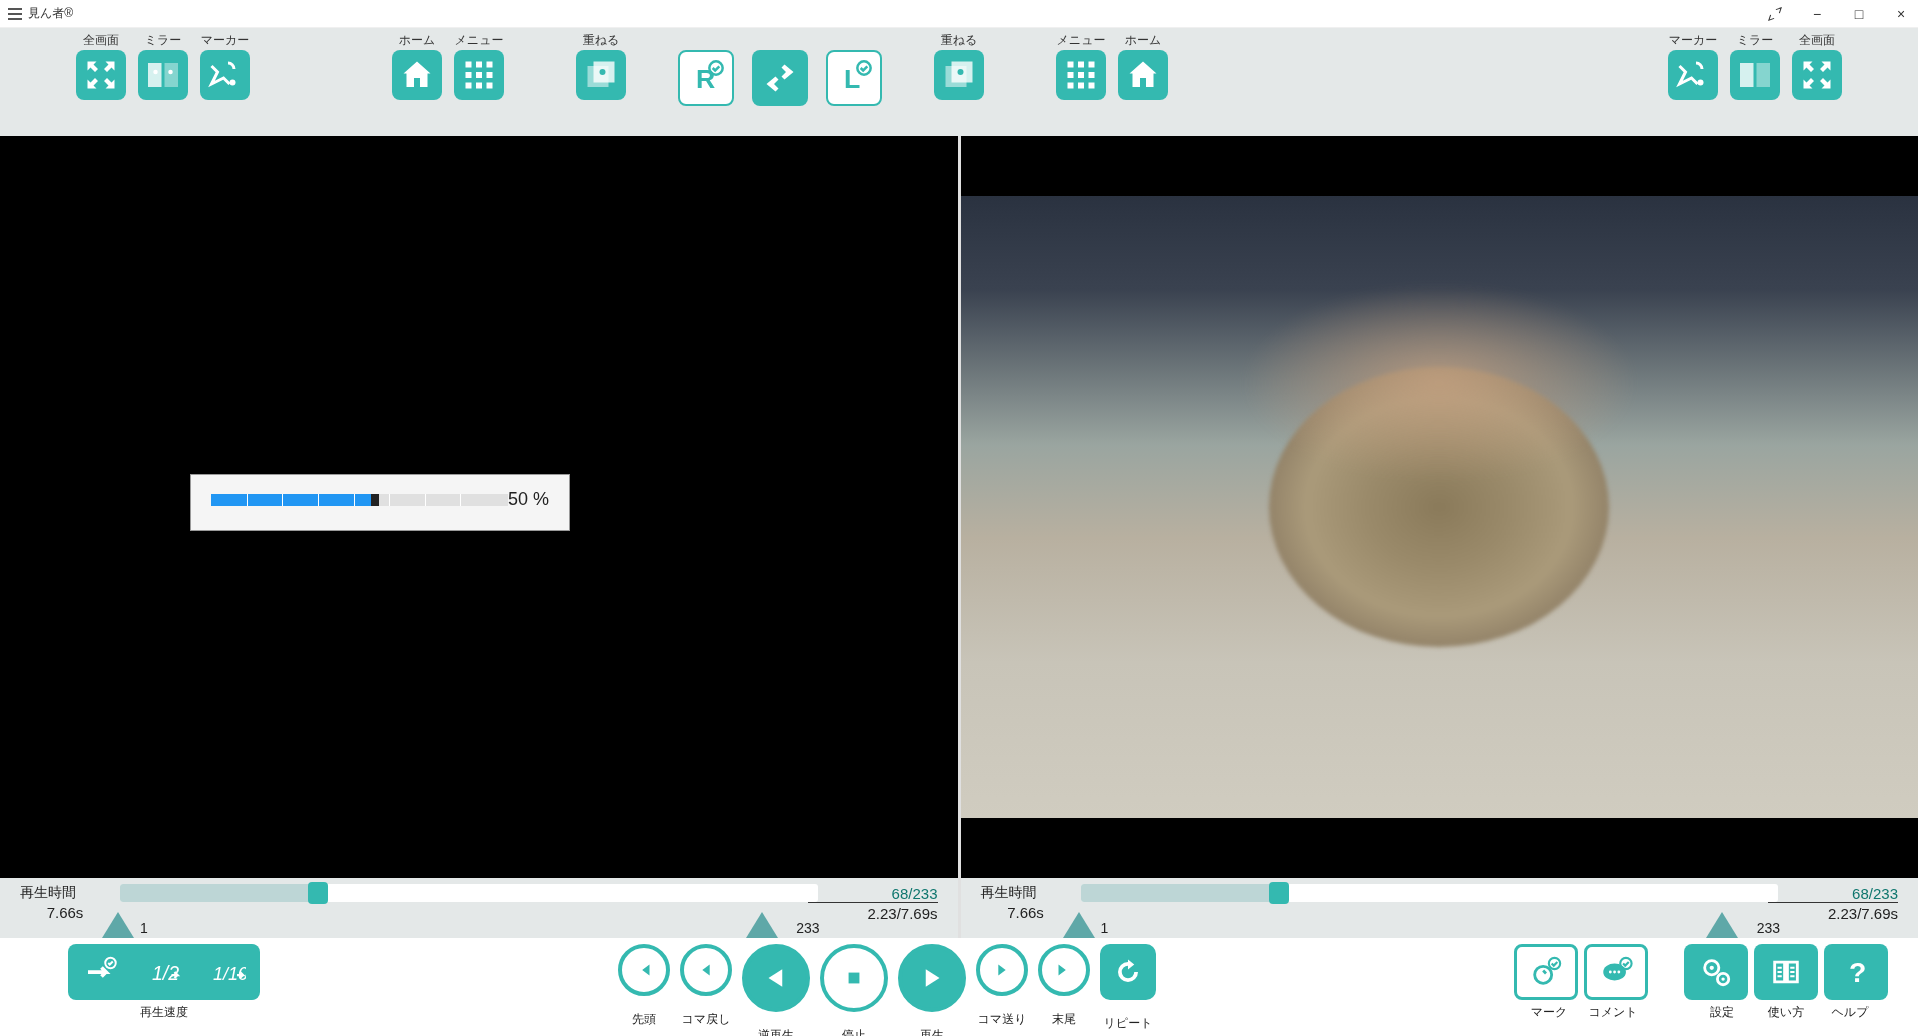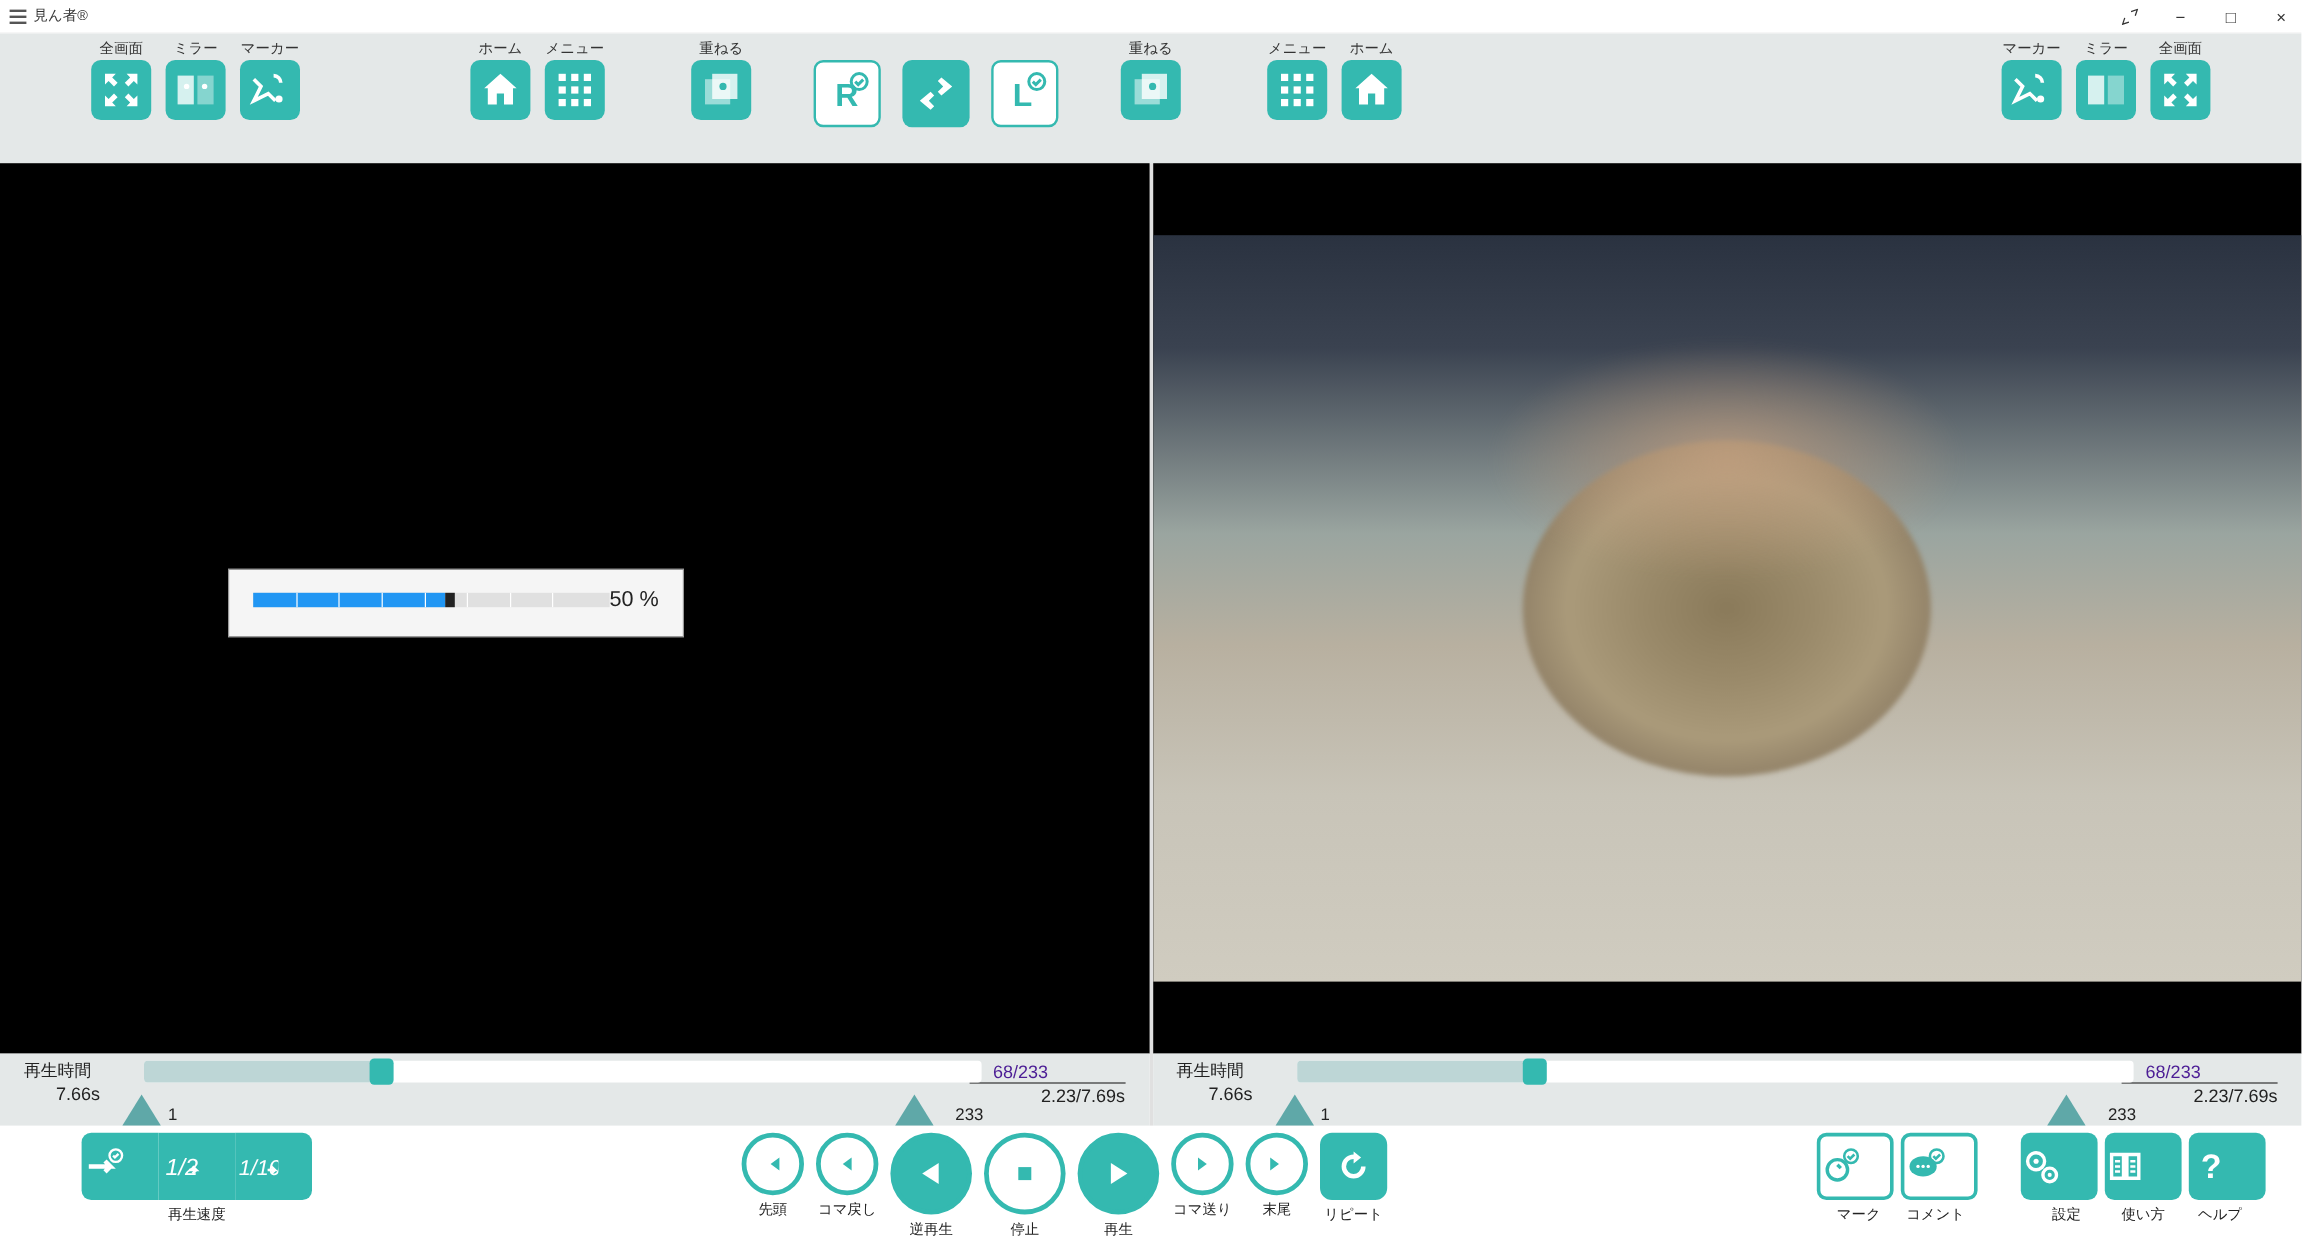--- a/index.html
+++ b/index.html
@@ -35,42 +35,42 @@
 .overlay-dialog .progress-fill{position:absolute;left:0;top:0;bottom:0;width:50%;background:#2196f3}
 .overlay-dialog .progress-fill::after{content:"";position:absolute;right:-8px;top:0;bottom:0;width:8px;background:#222}
 .overlay-dialog .progress .seg{position:absolute;top:0;bottom:0;width:1px;background:#fff}
 .overlay-dialog .pct{font-size:18px;color:#222;white-space:nowrap}
 .timeline-area{height:60px;background:#e4e8e8;padding:6px 20px 0;display:flex;flex-direction:column;position:relative}
 .tl-row1{display:flex;align-items:center;height:28px}
 .tl-label{font-size:14px;color:#222;width:90px}
 .tl-track{flex:1;height:18px;background:#fff;border-radius:3px;position:relative;margin:0 10px}
 .tl-fill{position:absolute;left:0;top:0;bottom:0;background:#bdd6d6;border-radius:3px}
 .tl-thumb{position:absolute;top:-2px;width:20px;height:22px;background:#34b9b0;border-radius:4px;cursor:pointer}
-.tl-count{font-size:15px;color:#4c1d95;width:110px;text-align:left}
+.tl-count{font-size:15px;color:#0f766e;width:110px;text-align:right}
 .tl-row2{display:flex;align-items:center;height:26px}
 .tl-time{font-size:15px;color:#222;width:90px;text-align:center}
 .tl-duration{font-size:15px;color:#222;width:130px;text-align:right;border-top:1px solid #333;margin-left:auto;padding-top:2px}
 .tl-markers{position:relative;height:24px}
 .tri{position:absolute;bottom:0;width:0;height:0;border-left:16px solid transparent;border-right:16px solid transparent;border-bottom:26px solid #5fa8a8;cursor:pointer}
 .tri-label{position:absolute;bottom:2px;font-size:14px;color:#222}
 .bottom-bar{height:98px;background:#fff;display:flex;align-items:flex-start;padding:6px 30px 0;gap:8px}
 .bb-group{display:flex;flex-direction:column;align-items:center}
 .bb-btn-row{display:flex;gap:0}
-.bb-btn{width:64px;height:56px;background:#34b9b0;display:flex;align-items:center;color:#fff;cursor:pointer}
+.bb-btn{width:64px;height:56px;background:#34b9b0;display:flex;align-items:center;justify-content:center;color:#fff;cursor:pointer}
 .bb-btn:first-child{border-top-left-radius:8px;border-bottom-left-radius:8px}
 .bb-btn:last-child{border-top-right-radius:8px;border-bottom-right-radius:8px}
 .bb-btn.single{border-radius:8px}
 .bb-labels{display:flex;margin-top:4px}
 .bb-labels span{width:64px;text-align:center;font-size:12px;color:#222}
 .play-controls{display:flex;gap:10px;align-items:flex-start;margin:0 20px}
 .play-btn{display:flex;flex-direction:column;align-items:center}
 .play-circle{width:52px;height:52px;border:4px solid #34b9b0;border-radius:50%;display:flex;align-items:center;justify-content:center;color:#34b9b0;cursor:pointer;background:#fff}
 .play-circle.big{width:68px;height:68px}
 .play-circle.filled{background:#34b9b0;color:#fff}
-.play-lbl{font-size:12px;color:#222;margin-top:4px}
+.play-lbl{font-size:12px;color:#222;margin-top:15px}
 .bb-spacer{flex:1}
 svg{fill:currentColor}
 </style>
 </head>
 <body>
 
 <div class="titlebar">
   <div class="hamburger">
       <span></span>
       <span></span>

